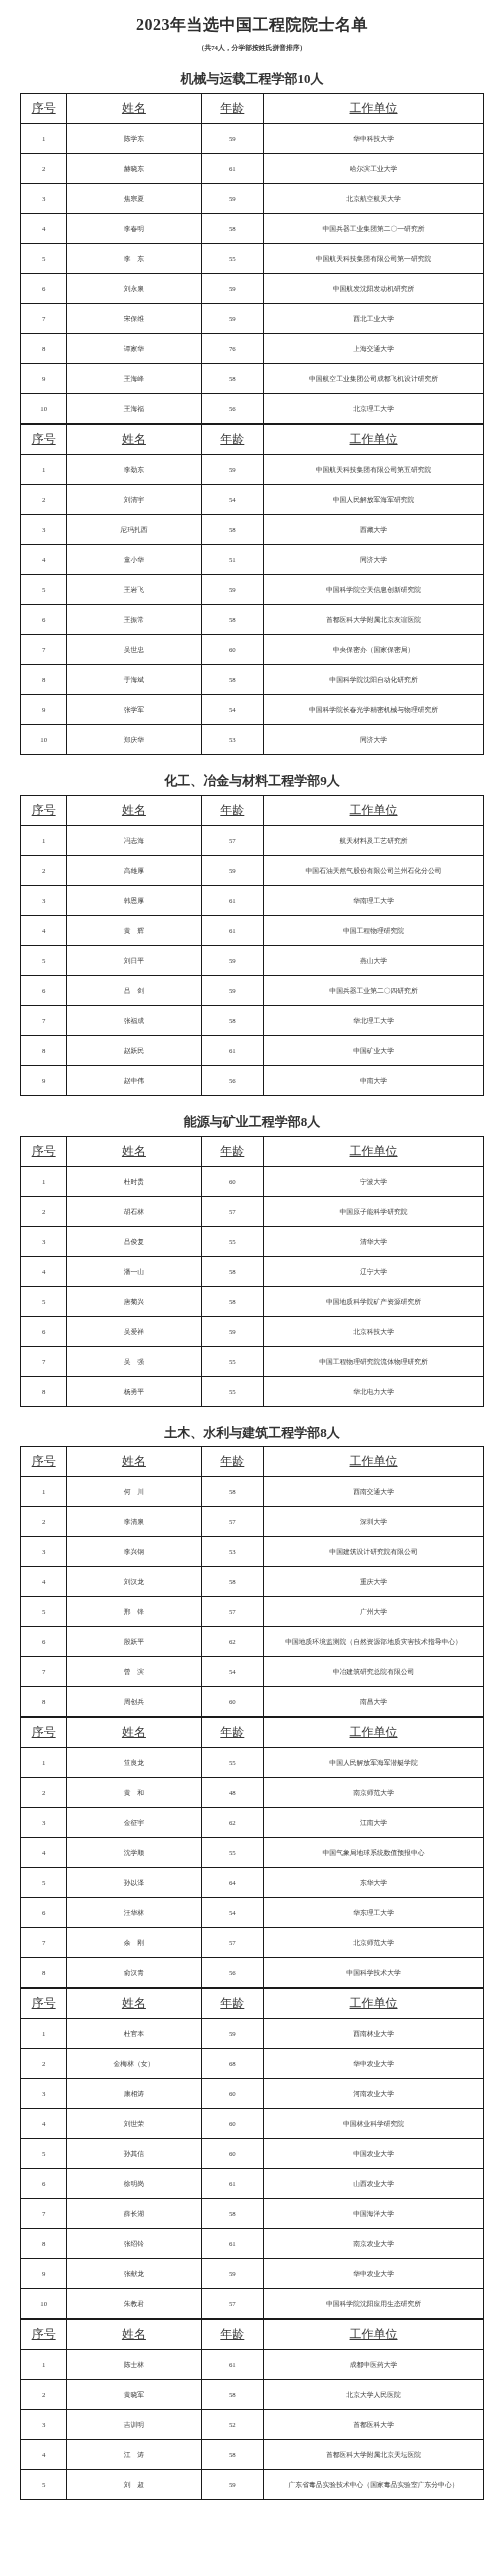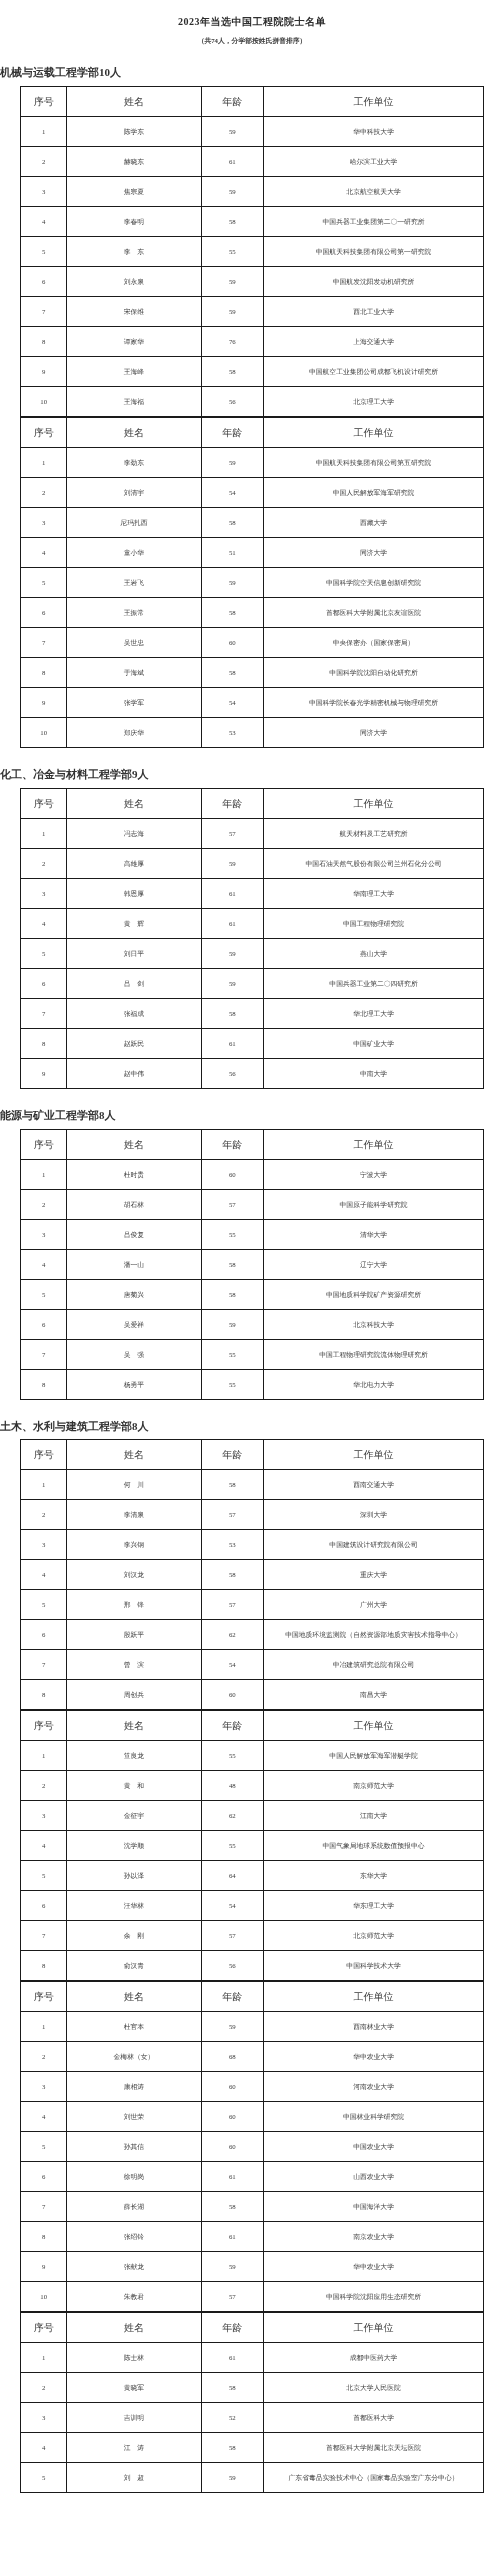--- a/index.html
+++ b/index.html
@@ -13,39 +13,39 @@
     color: #3d3d3d;
   }
   .page {
     width: 504px;
     padding-top: 14.6px;
     padding-bottom: 15.7px;
     box-sizing: border-box;
   }
   .doc-title {
     text-align: center;
-    font-size: 10px;
+    font-size: 16px;
     font-weight: bold;
     color: #2e2e2e;
     letter-spacing: 0.5px;
     margin: 0 0 7.3px 0;
   }
   .doc-subtitle {
     text-align: center;
     font-size: 6.8px;
     font-weight: bold;
     color: #3a3a3a;
     margin: 0 0 5.2px 0;
   }
   .section {
     margin: 0;
   }
   .section-heading {
-    text-align: left;
-    font-size: 11px;
+    text-align: center;
+    font-size: 13px;
     font-weight: bold;
     color: #333333;
     margin: 21px 0 8.4px 0;
     line-height: 10.5px;
   }
   table.roster {
     width: 464px;
     margin: 0 auto;
     border-collapse: collapse;
     table-layout: fixed;
@@ -62,22 +62,23 @@
     padding: 1px 2.1px;
     text-align: center;
     vertical-align: middle;
     font-size: 6.8px;
     font-weight: normal;
     color: #3d3d3d;
     line-height: 9px;
     overflow: hidden;
   }
   table.roster th {
-    font-size: 10px;
+    font-size: 12px;
     color: #383838;
+    text-decoration: underline;
   }
 </style>
 </head>
 <body>
 
 <div class="page">
   <h1 class="doc-title">2023年当选中国工程院院士名单</h1>
   <div class="doc-subtitle">（共74人，分学部按姓氏拼音排序）</div>
   <div id="sections-root">
       <div class="section">

